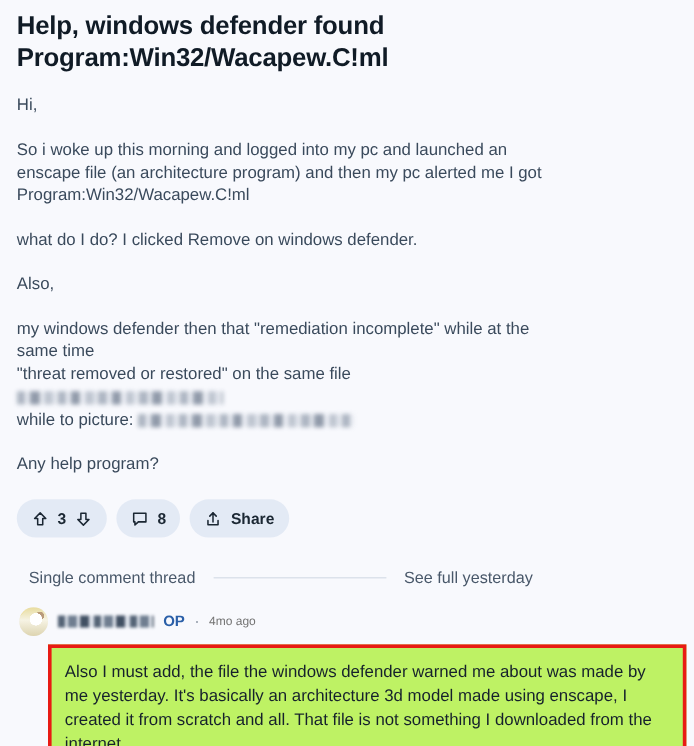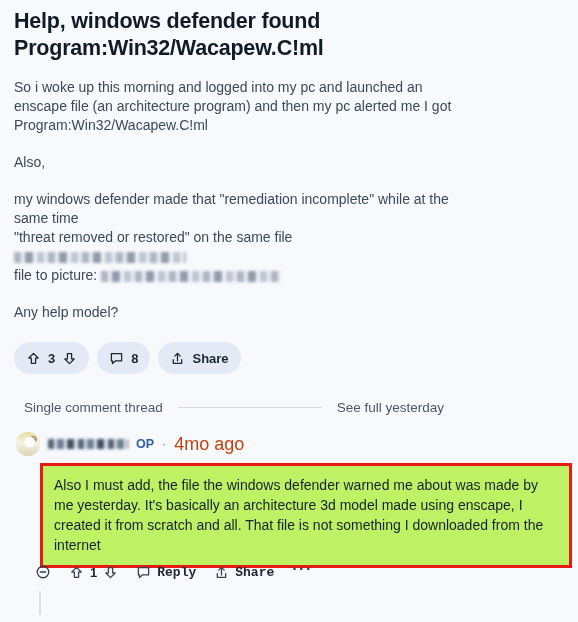--- a/index.html
+++ b/index.html
@@ -183,22 +183,22 @@
     font-size: 12.5px;
     font-weight: bold;
     color: #2a5fa8;
     cursor: pointer;
   }
   .meta-dot {
     font-size: 12.5px;
     color: #6a7889;
   }
   .timestamp {
-    font-size: 18px;
-    color: #c2410c;
+    font-size: 10px;
+    color: #737373;
   }
 
   
   .highlight-box {
     position: absolute;
     left: 26px;
     top: 30px;
     width: 532px;
     box-sizing: border-box;
     border: 3px solid #e81b14;
@@ -263,28 +263,30 @@
   }
 </style>
 </head>
 <body>
 
 <div class="page">
 
   <h1 class="post-title">Help, windows defender found Program:Win32/Wacapew.C!ml</h1>
 
   <div class="post-body">
+    <p>Hi,</p>
     <p>So i woke up this morning and logged into my pc and launched an enscape file (an architecture program) and then my pc alerted me I got Program:Win32/Wacapew.C!ml</p>
+    <p>what do I do? I clicked Remove on windows defender.</p>
     <p>Also,</p>
     <p>
-      <span class="ln">my windows defender made that "remediation incomplete" while at the same time</span>
+      <span class="ln">my windows defender then that "remediation incomplete" while at the same time</span>
       <span class="ln"><span>"threat removed or restored" on the same file </span><span class="redacted r1"></span></span>
-      <span class="ln"><span>file to picture: </span><span class="redacted r2"></span></span>
+      <span class="ln"><span>while to picture: </span><span class="redacted r2"></span></span>
     </p>
-    <p class="tight">Any help model?</p>
+    <p class="tight">Any help program?</p>
   </div>
 
   <div class="post-actions">
 
     <div class="pill">
       <span class="ico">
         <svg width="15" height="15" viewBox="0 0 20 20" fill="none" stroke="#1b2733" stroke-width="1.7" stroke-linejoin="round" stroke-linecap="round">
           <path d="M10 3.2 L16.2 9.4 L12.8 9.4 L12.8 16.4 L7.2 16.4 L7.2 9.4 L3.8 9.4 Z"></path>
         </svg>
       </span>

